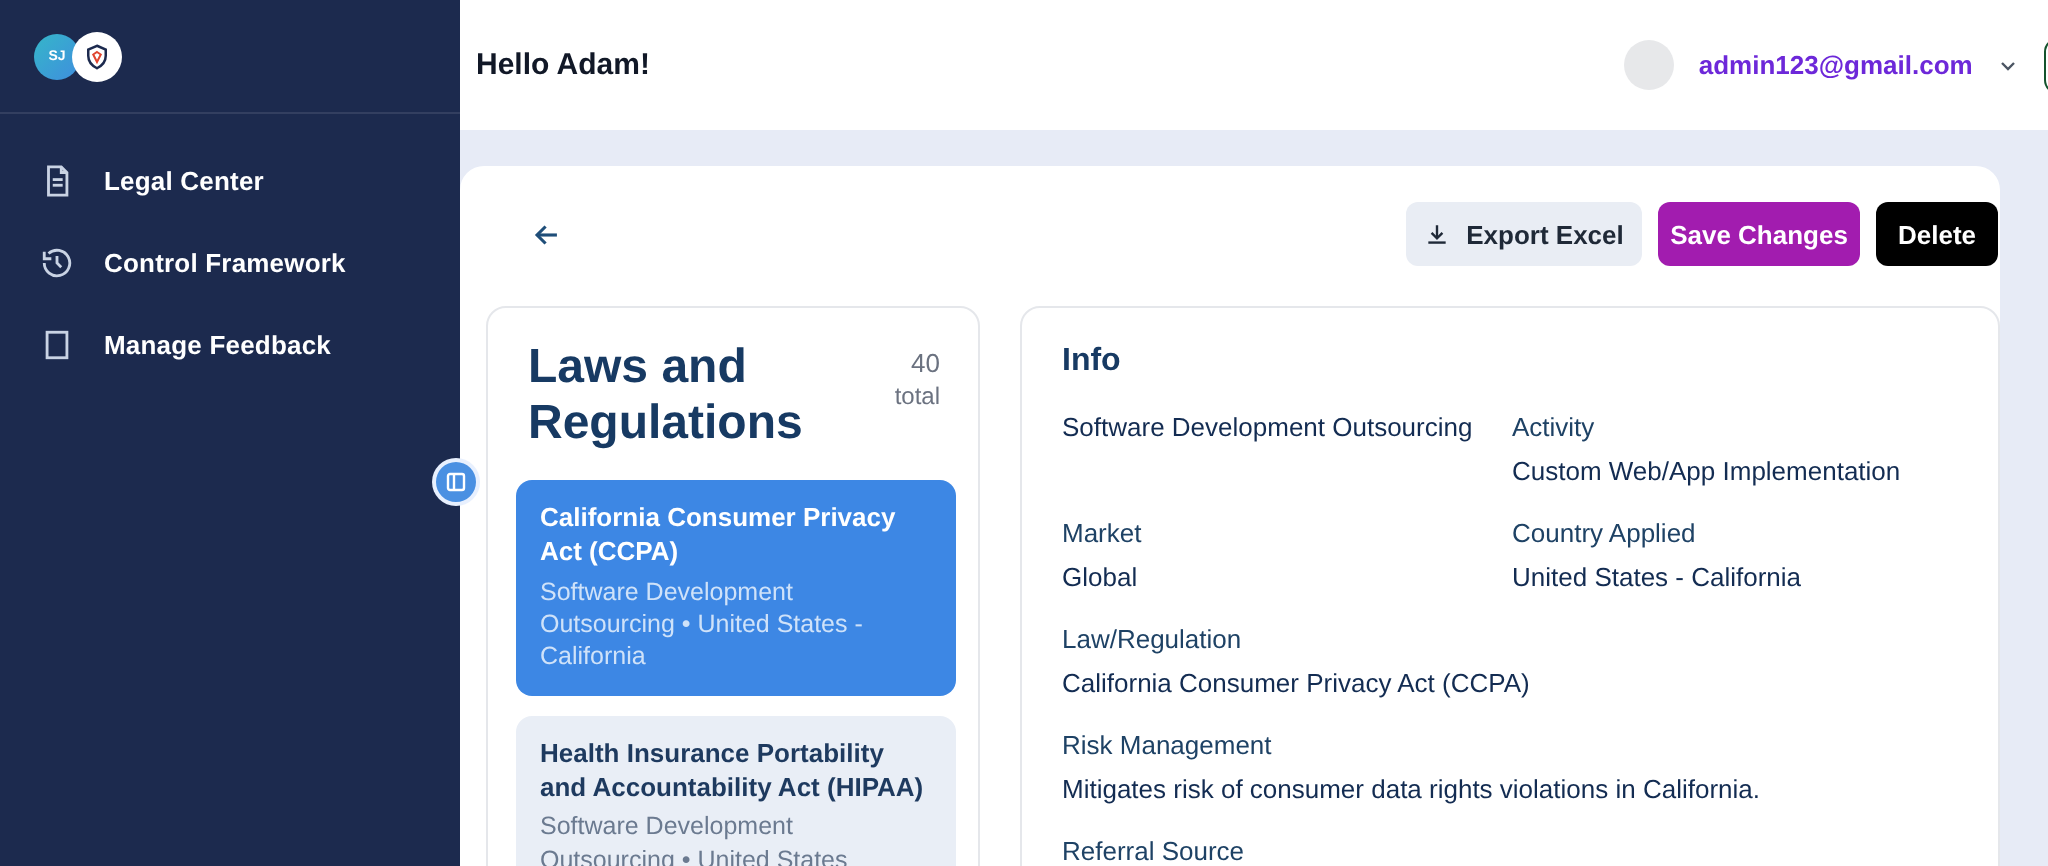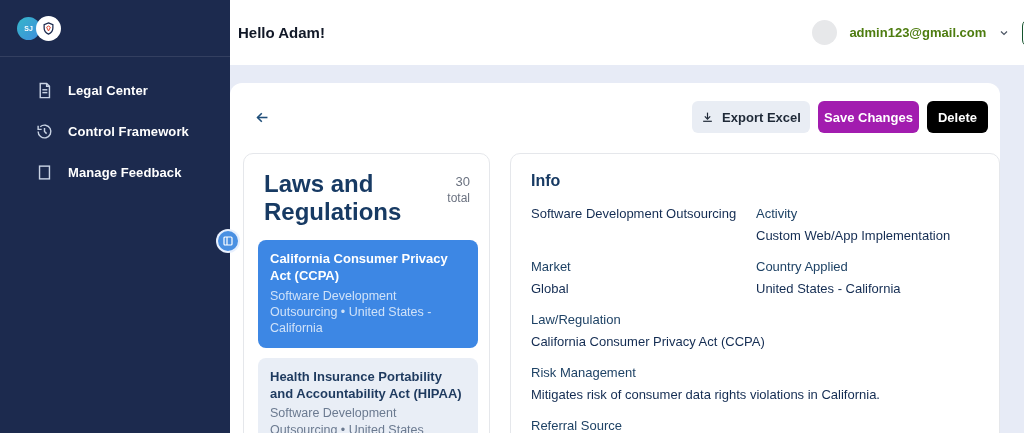--- a/index.html
+++ b/index.html
@@ -9,48 +9,48 @@
   
   .sidebar { position:absolute; left:0; top:0; width:230px; height:433px;
     background:#1c2a4e; z-index:2; }
   .logo-row { height:57px; position:relative; border-bottom:1px solid rgba(255,255,255,0.10); }
   .logo-circle-a { position:absolute; left:17px; top:17px; width:23px; height:23px; border-radius:50%;
     background:linear-gradient(135deg,#35b6c9,#3f8ede); color:#fff; font-size:7px; font-weight:bold;
     display:flex; align-items:center; justify-content:center; }
   .logo-circle-b { position:absolute; left:36px; top:16px; width:25px; height:25px; border-radius:50%;
     background:#ffffff; display:flex; align-items:center; justify-content:center; }
   .nav { padding-top:13px; }
-  .nav-item { display:flex; align-items:center; gap:15px; height:41px; padding-left:36px;
+  .nav-item { display:flex; align-items:center; gap:15px; height:41px; padding-left:20px;
     color:#fff; cursor:pointer; }
   .nav-item .ic { width:17px; height:17px; color:#c9d3e4; display:flex; }
   .nav-item .lbl { font-size:13px; font-weight:bold; letter-spacing:.1px; }
   .collapse-btn { position:absolute; left:216px; top:229px; width:24px; height:24px; border-radius:50%;
     background:#4a90e2; border:2px solid rgba(240,246,255,0.95); z-index:3;
     display:flex; align-items:center; justify-content:center; color:#fff; cursor:pointer; }
 
   
   .header { position:absolute; left:230px; top:0; width:876px; height:65px; background:#fff;
     display:flex; align-items:center; }
   .greeting { margin-left:8px; font-size:15px; font-weight:bold; color:#111827; }
   .header-right { margin-left:auto; margin-right:18px; display:flex; align-items:center; gap:12px; }
   .avatar { width:25px; height:25px; border-radius:50%; background:#e7e8ea; }
-  .email { font-size:13px; font-weight:bold; color:#4d7c0f; }
+  .email { font-size:13px; font-weight:bold; color:#6d28d9; }
   .chev { color:#4b5563; display:flex; }
   .lang-box { display:flex; align-items:center; gap:8px; border:1px solid #14532d; border-radius:7px;
     background:#fff; padding:6px 2px; cursor:pointer; }
   .lang-country { font-size:11px; color:#374151; }
   .lang-code { font-size:12.5px; font-weight:bold; color:#111827; }
 
   
   .content-bg { position:absolute; left:230px; top:65px; width:794px; height:368px; background:#e7ebf6; }
   .main-card { position:absolute; left:230px; top:83px; width:770px; height:350px; background:#fff;
     border-radius:12px 12px 0 0; }
 
   
-  .toolbar { position:absolute; left:230px; top:101px; width:770px; height:32px; }
+  .toolbar { position:absolute; left:241px; top:101px; width:770px; height:32px; }
   .back-btn { position:absolute; left:20px; top:4px; width:24px; height:24px; color:#1f4e79;
     display:flex; align-items:center; justify-content:center; cursor:pointer; }
   .btn { position:absolute; top:0; height:32px; border:none; border-radius:6px; font-size:13px;
     font-weight:bold; font-family:inherit; display:flex; align-items:center; justify-content:center;
     gap:8px; cursor:pointer; }
   .btn-export { left:462px; width:118px; background:#e9edf4; color:#1f2937; }
   .btn-save   { left:588px; width:101px; background:#a21caf; color:#fff; }
   .btn-delete { left:697px; width:61px;  background:#000000; color:#fff; }
 
   
@@ -188,21 +188,21 @@
     <span>Export Excel</span>
   </button>
   <button class="btn btn-save">Save Changes</button>
   <button class="btn btn-delete">Delete</button>
 </div>
 
 <div class="panel laws-panel">
   <div class="laws-head">
     <div class="laws-title">Laws and Regulations</div>
     <div class="laws-count">
-      <span class="n">30</span>
+      <span class="n">40</span>
       <span class="t">total</span>
     </div>
   </div>
   <div class="law-item selected">
     <div class="li-title">California Consumer Privacy Act (CCPA)</div>
     <div class="li-sub">Software Development Outsourcing • United States - California</div>
   </div>
   <div class="law-item normal">
     <div class="li-title">Health Insurance Portability and Accountability Act (HIPAA)</div>
     <div class="li-sub">Software Development Outsourcing • United States</div>

